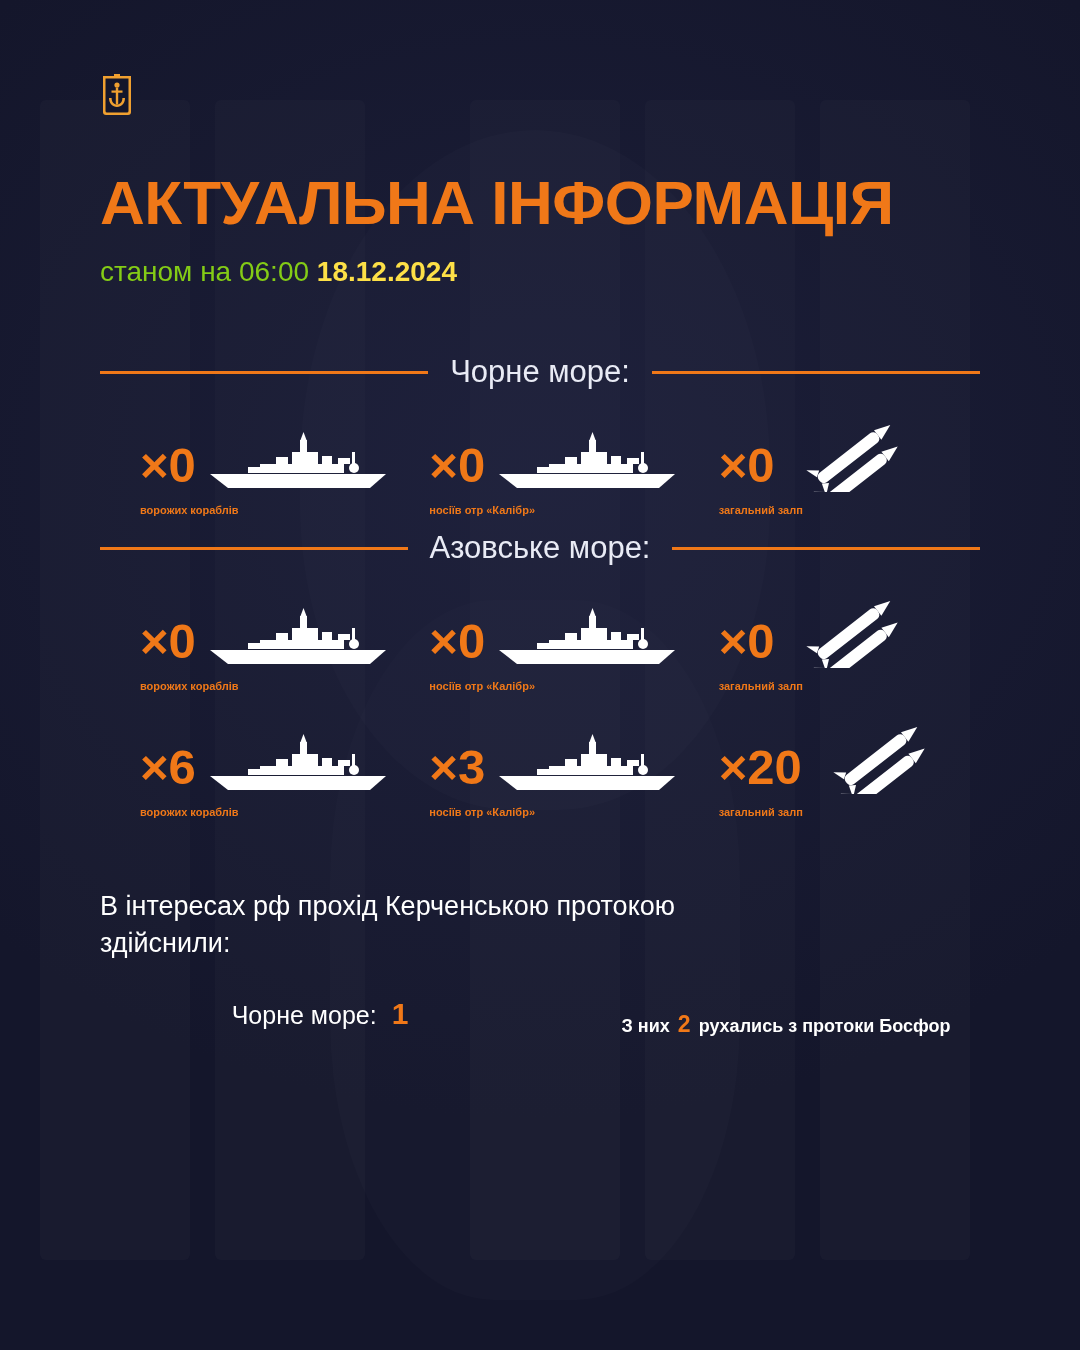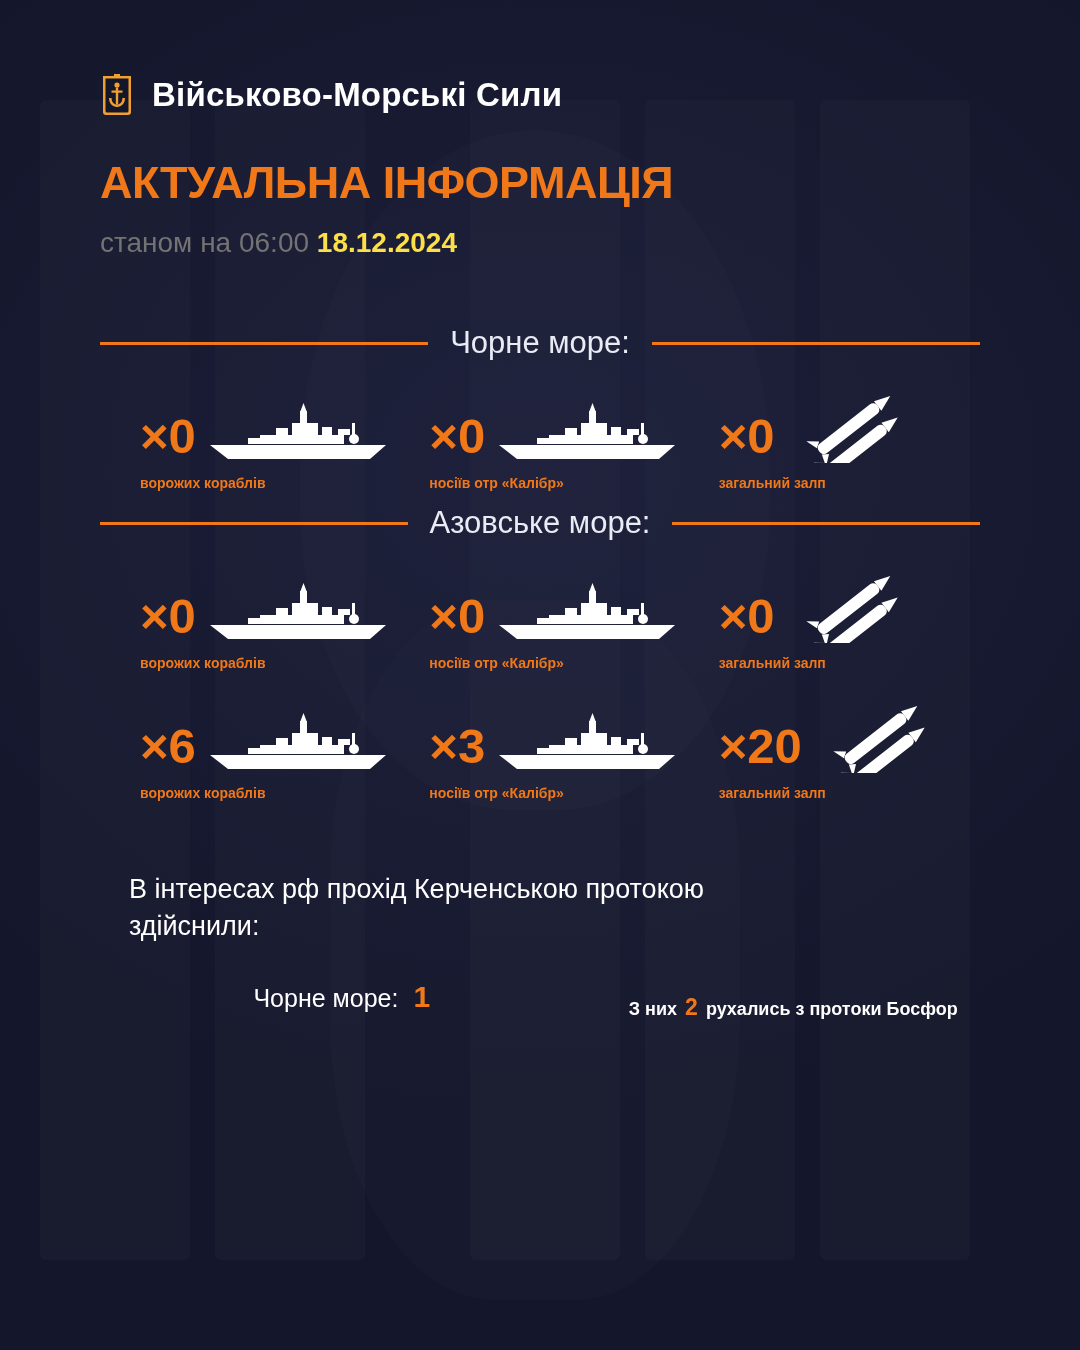--- a/index.html
+++ b/index.html
@@ -71,34 +71,34 @@
   .brand-logo { width: 34px; height: 46px; flex: none; }
   .brand-title {
     font-size: 33px;
     font-weight: bold;
     letter-spacing: 0.2px;
     color: #ffffff;
     white-space: nowrap;
   }
 
   .main-title {
-    margin-top: 42px;
-    font-size: 45px;
+    margin-top: 54px;
+    font-size: 62px;
     font-weight: bold;
     line-height: 1;
     color: #f07818;
     letter-spacing: -0.5px;
   }
 
   .subtitle {
     margin-top: 22px;
     font-size: 28px;
     color: #ffffff;
   }
-  .subtitle .muted { color: #737373; }
+  .subtitle .muted { color: #84cc16; }
   .subtitle .date { font-weight: bold; color: #fde047; }
 
   
   .sections { margin-top: 66px; }
 
   .section { margin-bottom: 14px; }
 
   .sec-head {
     display: flex;
     align-items: center;
@@ -134,28 +134,28 @@
     font-size: 49px;
     font-weight: bold;
     color: #f07818;
     line-height: 1;
     white-space: nowrap;
     padding-bottom: 6px;
   }
   .stat-icon { flex: none; }
   .stat-label {
     margin-top: 8px;
-    font-size: 14px;
+    font-size: 11px;
     font-weight: bold;
     color: #f07818;
     white-space: nowrap;
   }
 
   
-  .footer { margin-top: 70px; margin-left: 29px; }
+  .footer { margin-top: 70px; }
   .footer-lead {
     font-size: 27px;
     line-height: 1.38;
     color: #ffffff;
     max-width: 620px;
   }
   .footer-rows {
     margin-top: 34px;
     display: flex;
     align-items: flex-start;
@@ -208,21 +208,20 @@
       <svg viewBox="0 0 34 46" width="34" height="46" aria-hidden="true">
         <path d="M14 2h6v6h-6z" fill="#f0a030"></path>
         <path d="M3 4h28v36a3 3 0 0 1-3 3H6a3 3 0 0 1-3-3z" fill="#f0a030"></path>
         <path d="M5.5 6.5h23V39a1.5 1.5 0 0 1-1.5 1.5H7A1.5 1.5 0 0 1 5.5 39z" fill="#14162b"></path>
         <circle cx="17" cy="13" r="2.6" fill="#f0a030"></circle>
         <rect x="15.8" y="15.5" width="2.4" height="17" fill="#f0a030"></rect>
         <rect x="11.5" y="18.5" width="11" height="2.2" fill="#f0a030"></rect>
         <path d="M9 26c0 5.5 3.6 9 8 9s8-3.5 8-9h-2.6c0 4.2-2.4 6.5-5.4 6.5S11.6 30.2 11.6 26z" fill="#f0a030"></path>
       </svg>
     </span>
-    <span class="brand-title">Військово-Морські Сили</span>
   </div>
 
   <h1 class="main-title">АКТУАЛЬНА ІНФОРМАЦІЯ</h1>
 
   <div class="subtitle">
     <span class="muted">станом на 06:00</span>
     <span class="date">18.12.2024</span>
   </div>
 
   <div class="sections">

